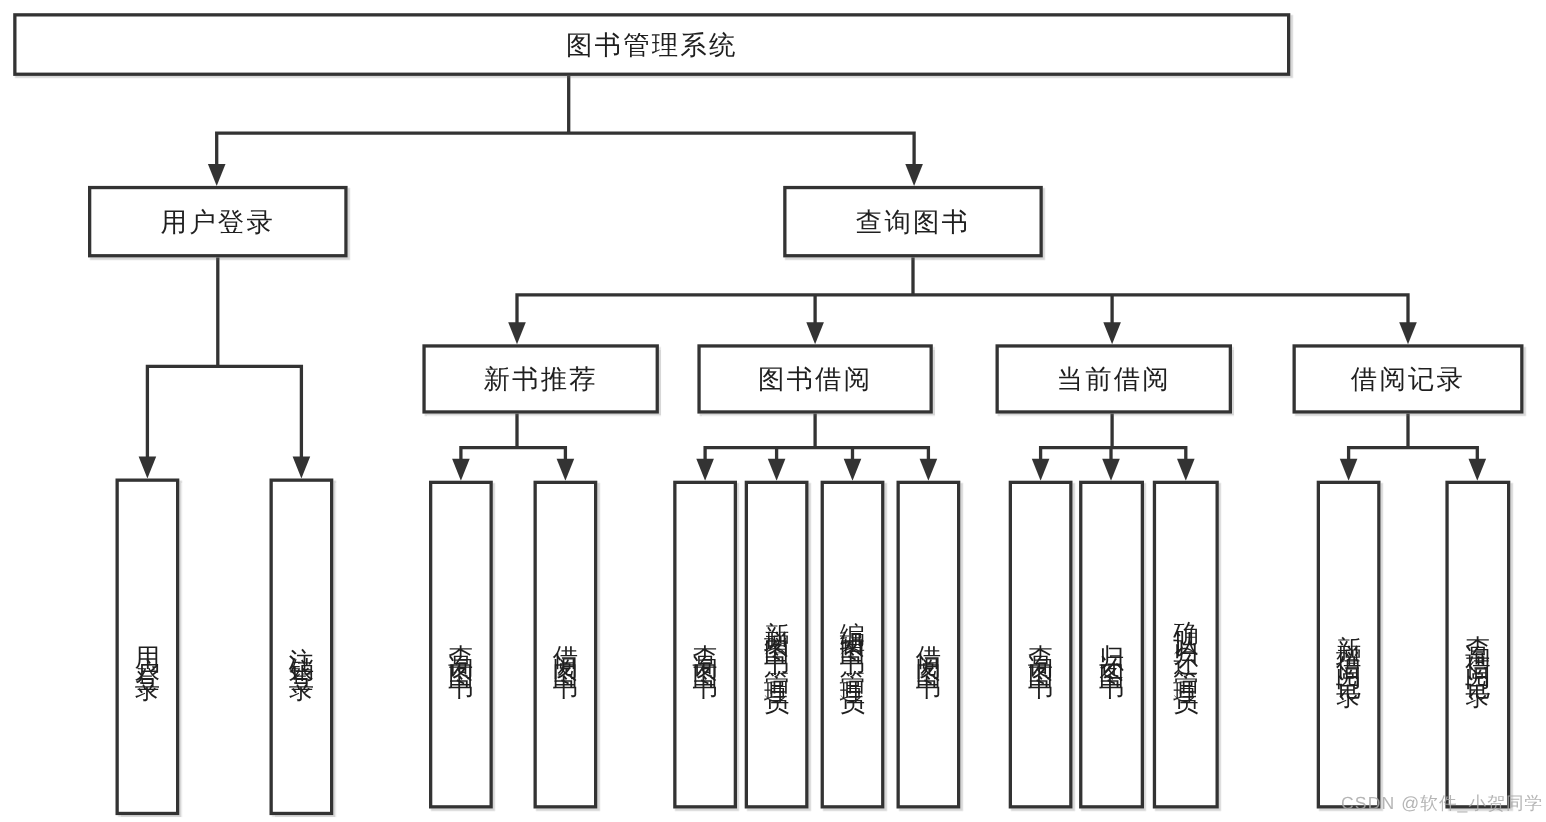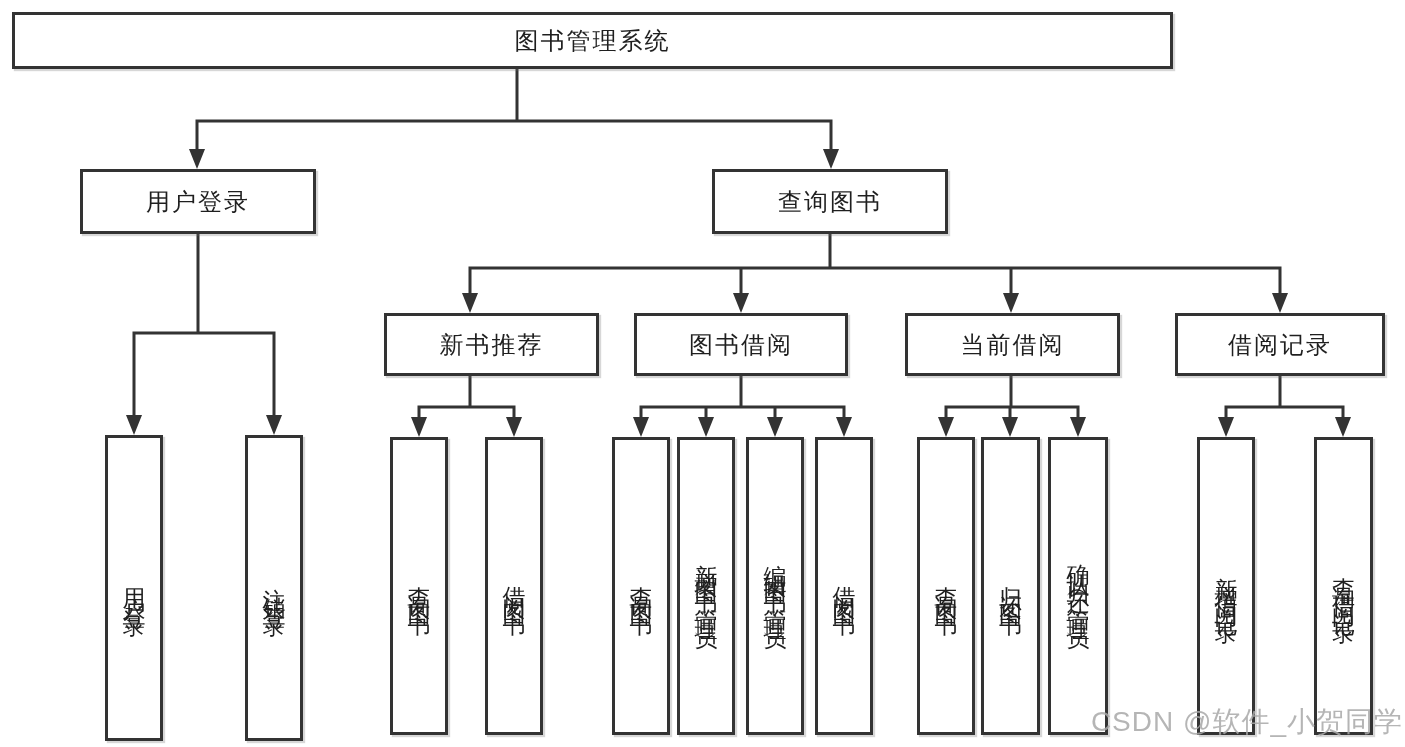--- a/index.html
+++ b/index.html
@@ -57,21 +57,21 @@
     text-orientation: mixed;
     font-size: 23px;
     letter-spacing: 9px;
     color: var(--text);
     line-height: 1;
   }
   .watermark {
     position: absolute;
     right: 2px;
     bottom: 6px;
-    font-size: 28px;
+    font-size: 16px;
     color: var(--watermark);
     opacity: 0.85;
     letter-spacing: 1px;
     z-index: 5;
     white-space: nowrap;
   }
 </style>
 </head>
 <body>
 

